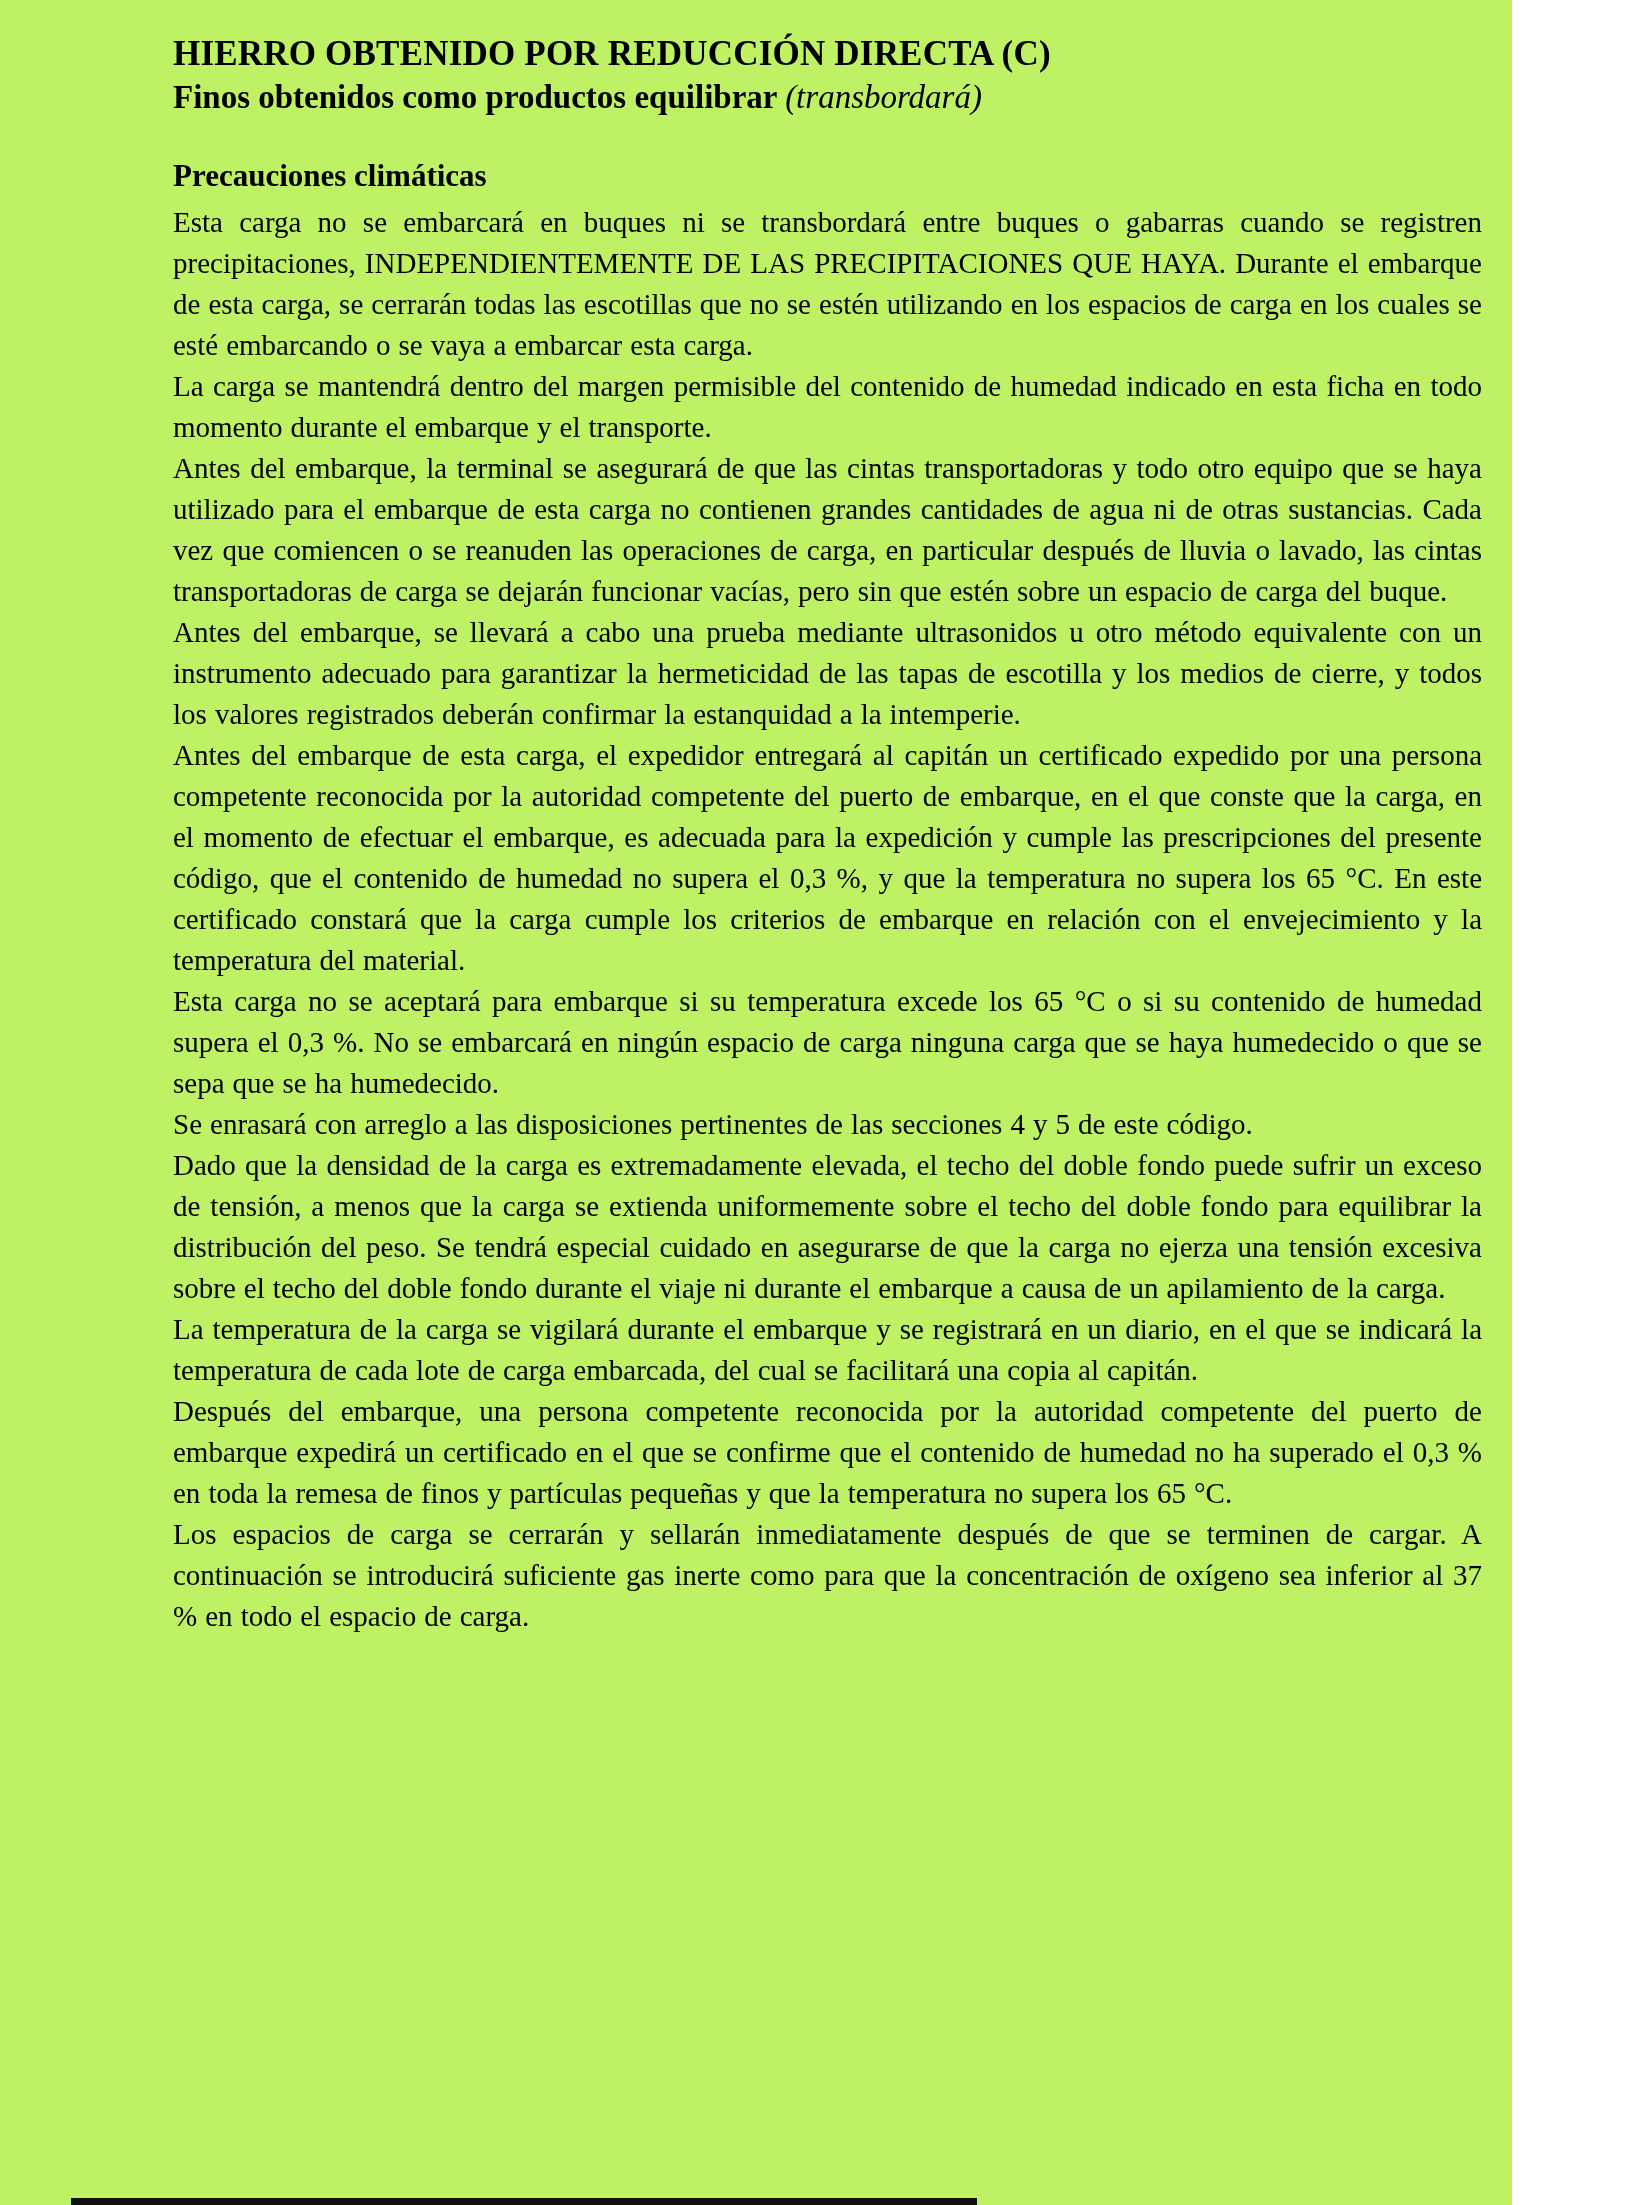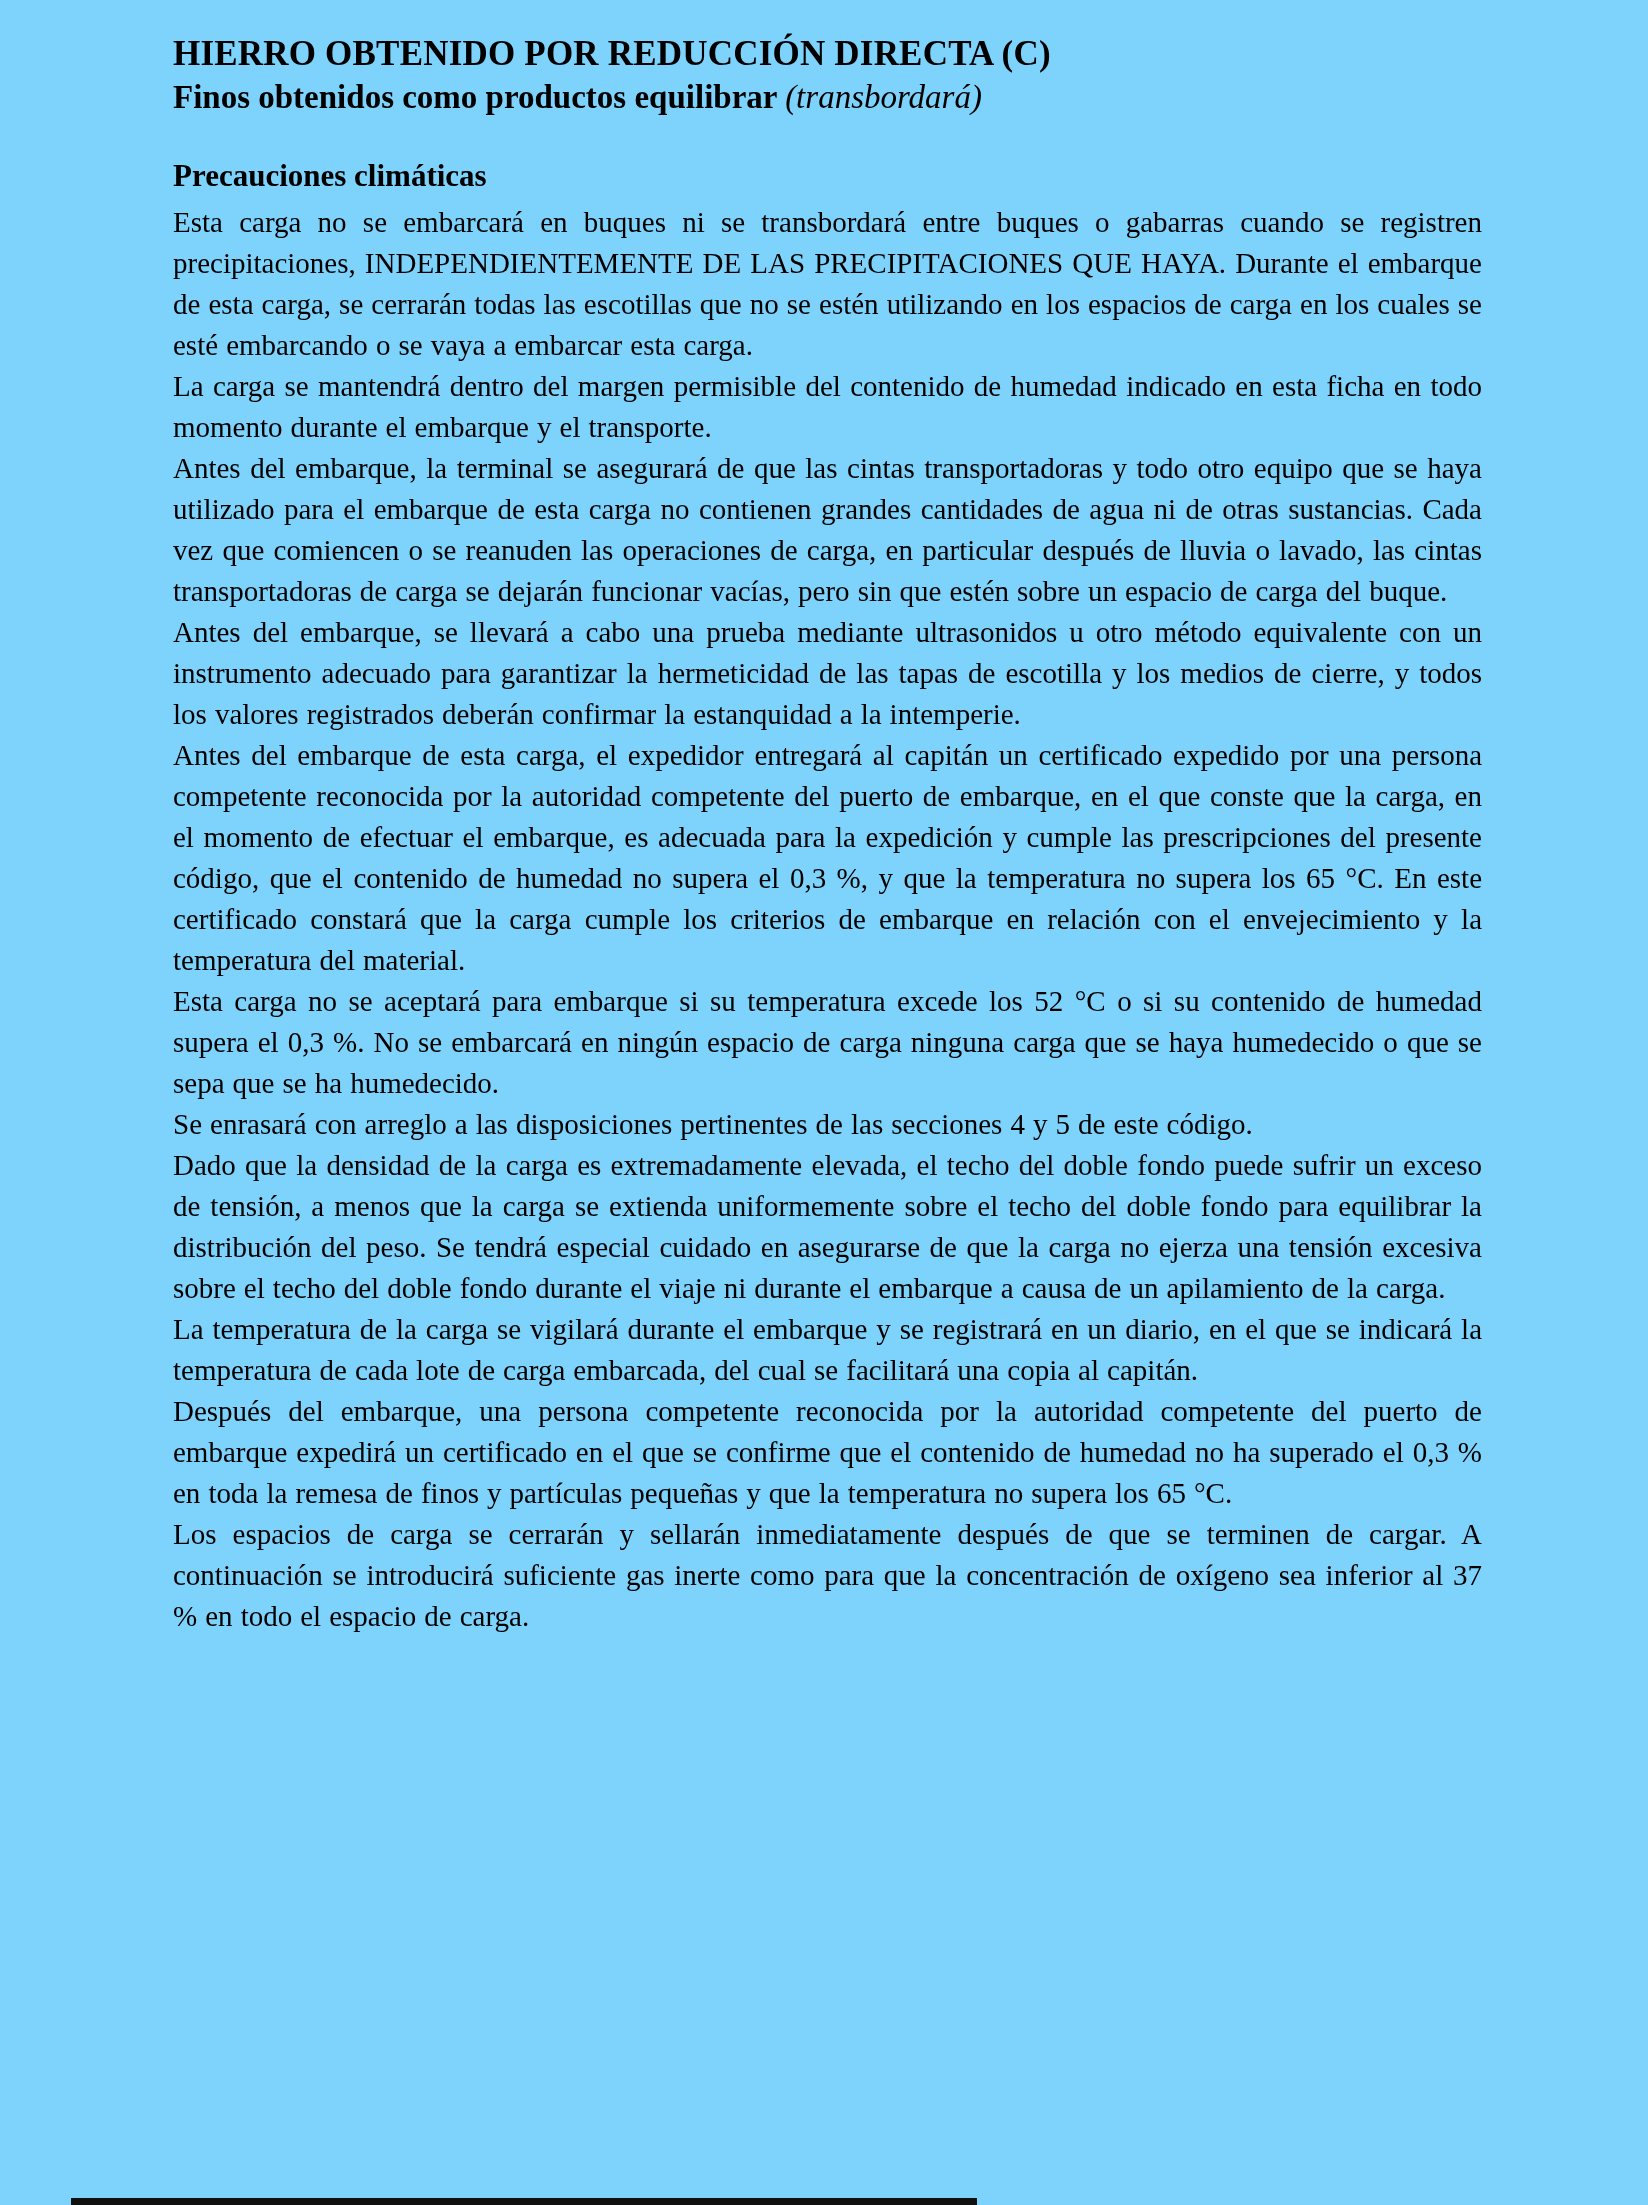--- a/index.html
+++ b/index.html
@@ -2,23 +2,23 @@
 <html lang="es" style="font-size:12.7px"><head>
 <meta charset="utf-8">
 <style>
   html, body {
     margin: 0;
     padding: 0;
     background: #ffffff;
   }
   .page {
     position: relative;
-    width: 1648px;
+    width: 1512px;
     height: 2205px;
-    background: #7dd3fc;
+    background: #bef264;
     color: #000000;
     font-family: "Liberation Serif", "DejaVu Serif", serif;
     overflow: hidden;
     box-sizing: border-box;
   }
   .content {
     position: absolute;
     top: 32px;
     left: 173px;
     width: 1309px;
@@ -88,21 +88,21 @@
     <section class="section">
       <h3 class="section-heading">Precauciones climáticas</h3>
       <p class="para">Esta carga no se embarcará en buques ni se transbordará entre buques o gabarras cuando se registren precipitaciones, INDEPENDIENTEMENTE DE LAS PRECIPITACIONES QUE HAYA. Durante el embarque de esta carga, se cerrarán todas las escotillas que no se estén utilizando en los espacios de carga en los cuales se esté embarcando o se vaya a embarcar esta carga.</p>
       <p class="para">La carga se mantendrá dentro del margen permisible del contenido de humedad indicado en esta ficha en todo momento durante el embarque y el transporte.</p>
     </section>
 
     <section class="section">
       <p class="para">Antes del embarque, la terminal se asegurará de que las cintas transportadoras y todo otro equipo que se haya utilizado para el embarque de esta carga no contienen grandes cantidades de agua ni de otras sustancias. Cada vez que comiencen o se reanuden las operaciones de carga, en particular después de lluvia o lavado, las cintas transportadoras de carga se dejarán funcionar vacías, pero sin que estén sobre un espacio de carga del buque.</p>
       <p class="para">Antes del embarque, se llevará a cabo una prueba mediante ultrasonidos u otro método equivalente con un instrumento adecuado para garantizar la hermeticidad de las tapas de escotilla y los medios de cierre, y todos los valores registrados deberán confirmar la estanquidad a la intemperie.</p>
       <p class="para">Antes del embarque de esta carga, el expedidor entregará al capitán un certificado expedido por una persona competente reconocida por la autoridad competente del puerto de embarque, en el que conste que la carga, en el momento de efectuar el embarque, es adecuada para la expedición y cumple las prescripciones del presente código, que el contenido de humedad no supera el 0,3 %, y que la temperatura no supera los 65 °C. En este certificado constará que la carga cumple los criterios de embarque en relación con el envejecimiento y la temperatura del material.</p>
-      <p class="para">Esta carga no se aceptará para embarque si su temperatura excede los 52 °C o si su contenido de humedad supera el 0,3 %. No se embarcará en ningún espacio de carga ninguna carga que se haya humedecido o que se sepa que se ha humedecido.</p>
+      <p class="para">Esta carga no se aceptará para embarque si su temperatura excede los 65 °C o si su contenido de humedad supera el 0,3 %. No se embarcará en ningún espacio de carga ninguna carga que se haya humedecido o que se sepa que se ha humedecido.</p>
       <p class="para">Se enrasará con arreglo a las disposiciones pertinentes de las secciones 4 y 5 de este código.</p>
       <p class="para">Dado que la densidad de la carga es extremadamente elevada, el techo del doble fondo puede sufrir un exceso de tensión, a menos que la carga se extienda uniformemente sobre el techo del doble fondo para equilibrar la distribución del peso. Se tendrá especial cuidado en asegurarse de que la carga no ejerza una tensión excesiva sobre el techo del doble fondo durante el viaje ni durante el embarque a causa de un apilamiento de la carga.</p>
       <p class="para">La temperatura de la carga se vigilará durante el embarque y se registrará en un diario, en el que se indicará la temperatura de cada lote de carga embarcada, del cual se facilitará una copia al capitán.</p>
       <p class="para">Después del embarque, una persona competente reconocida por la autoridad competente del puerto de embarque expedirá un certificado en el que se confirme que el contenido de humedad no ha superado el 0,3 % en toda la remesa de finos y partículas pequeñas y que la temperatura no supera los 65 °C.</p>
       <p class="para">Los espacios de carga se cerrarán y sellarán inmediatamente después de que se terminen de cargar. A continuación se introducirá suficiente gas inerte como para que la concentración de oxígeno sea inferior al 37 % en todo el espacio de carga.</p>
     </section>
 
   </div>
 
   <div class="scan-edge"></div>

